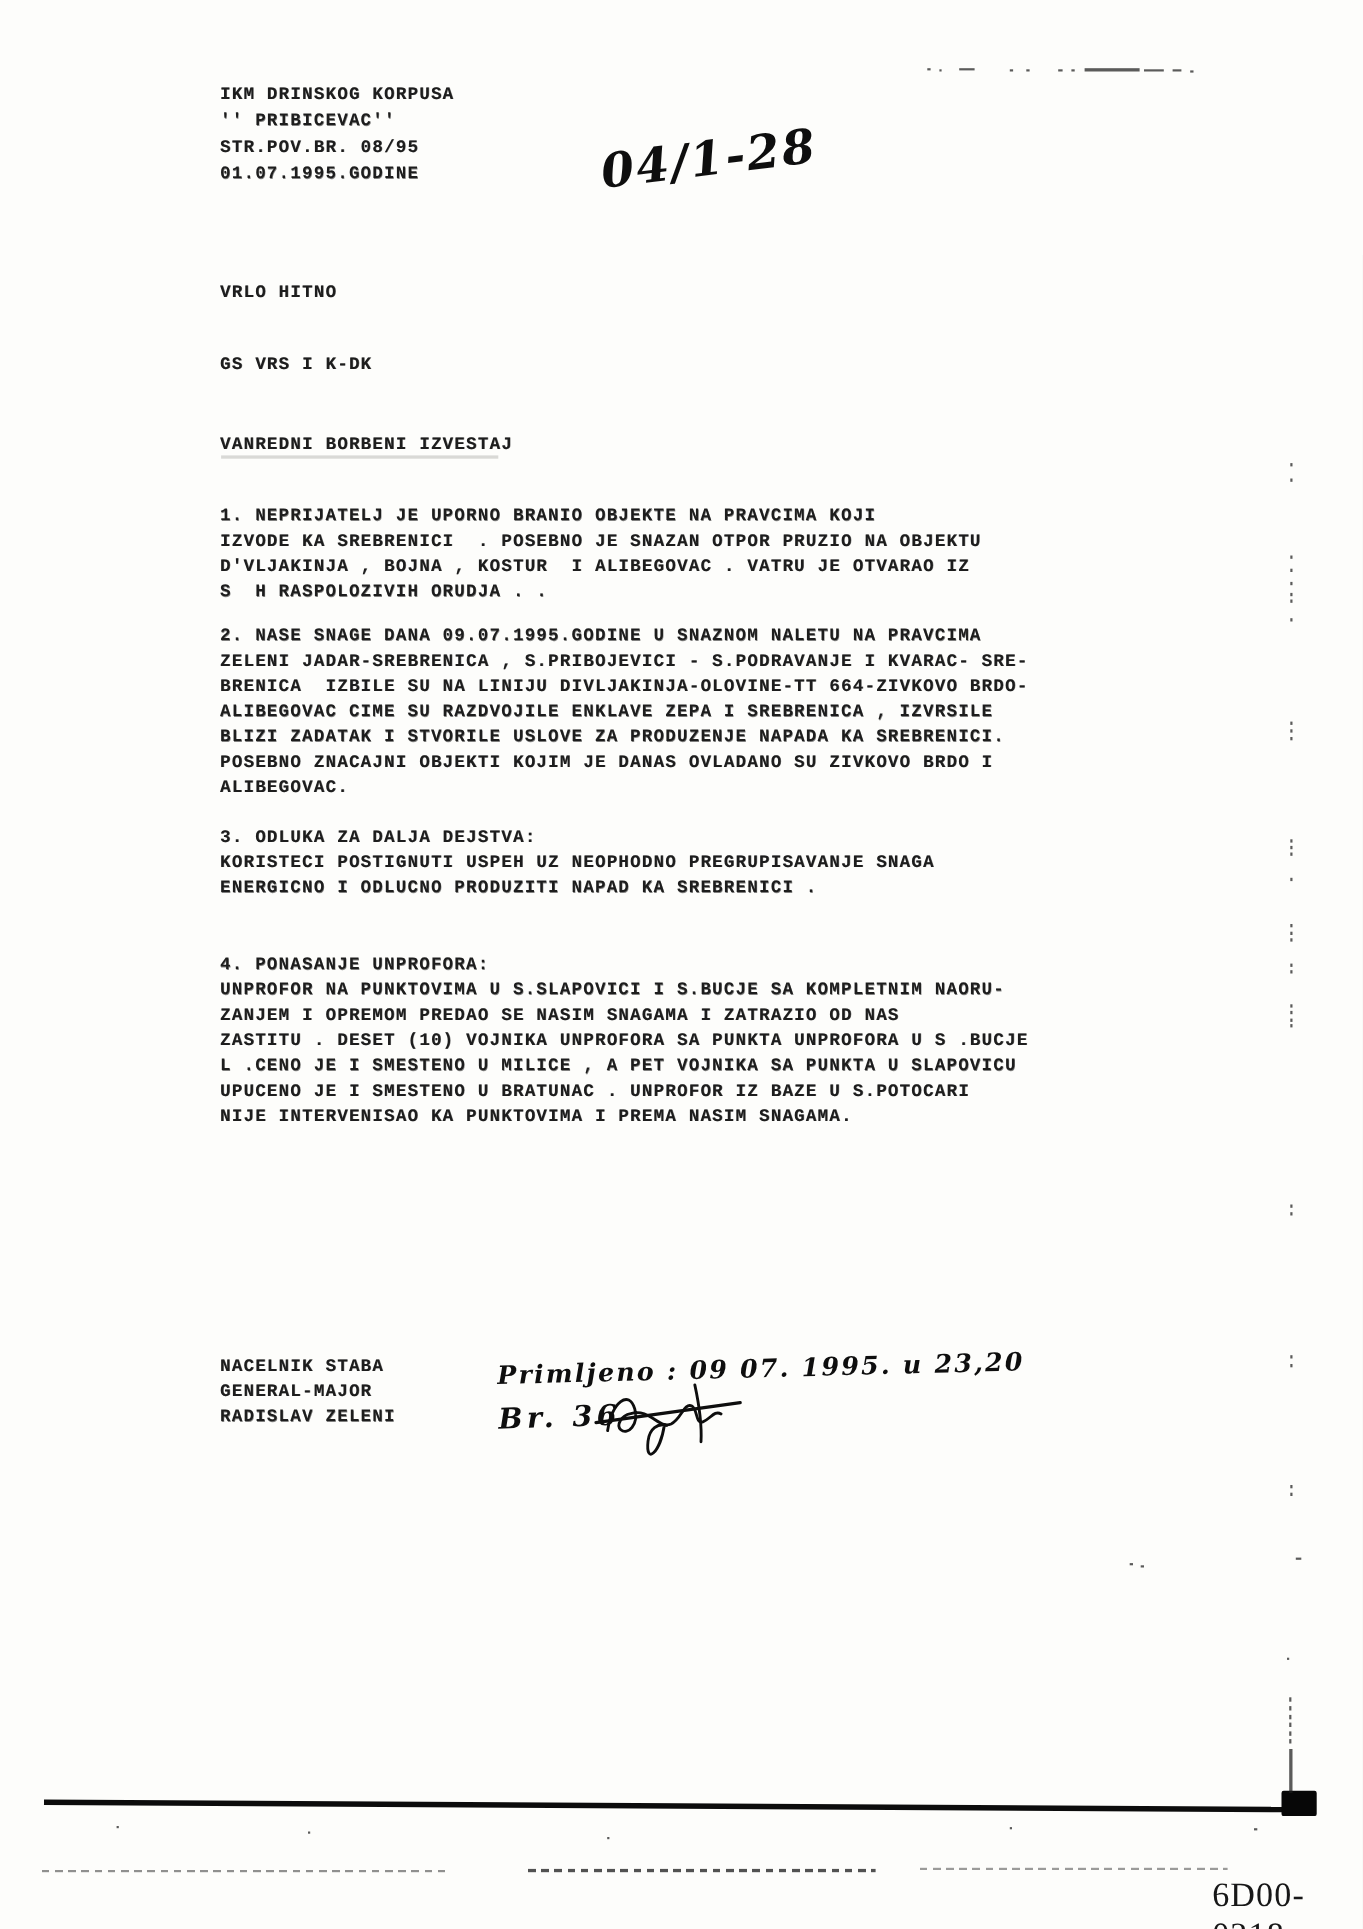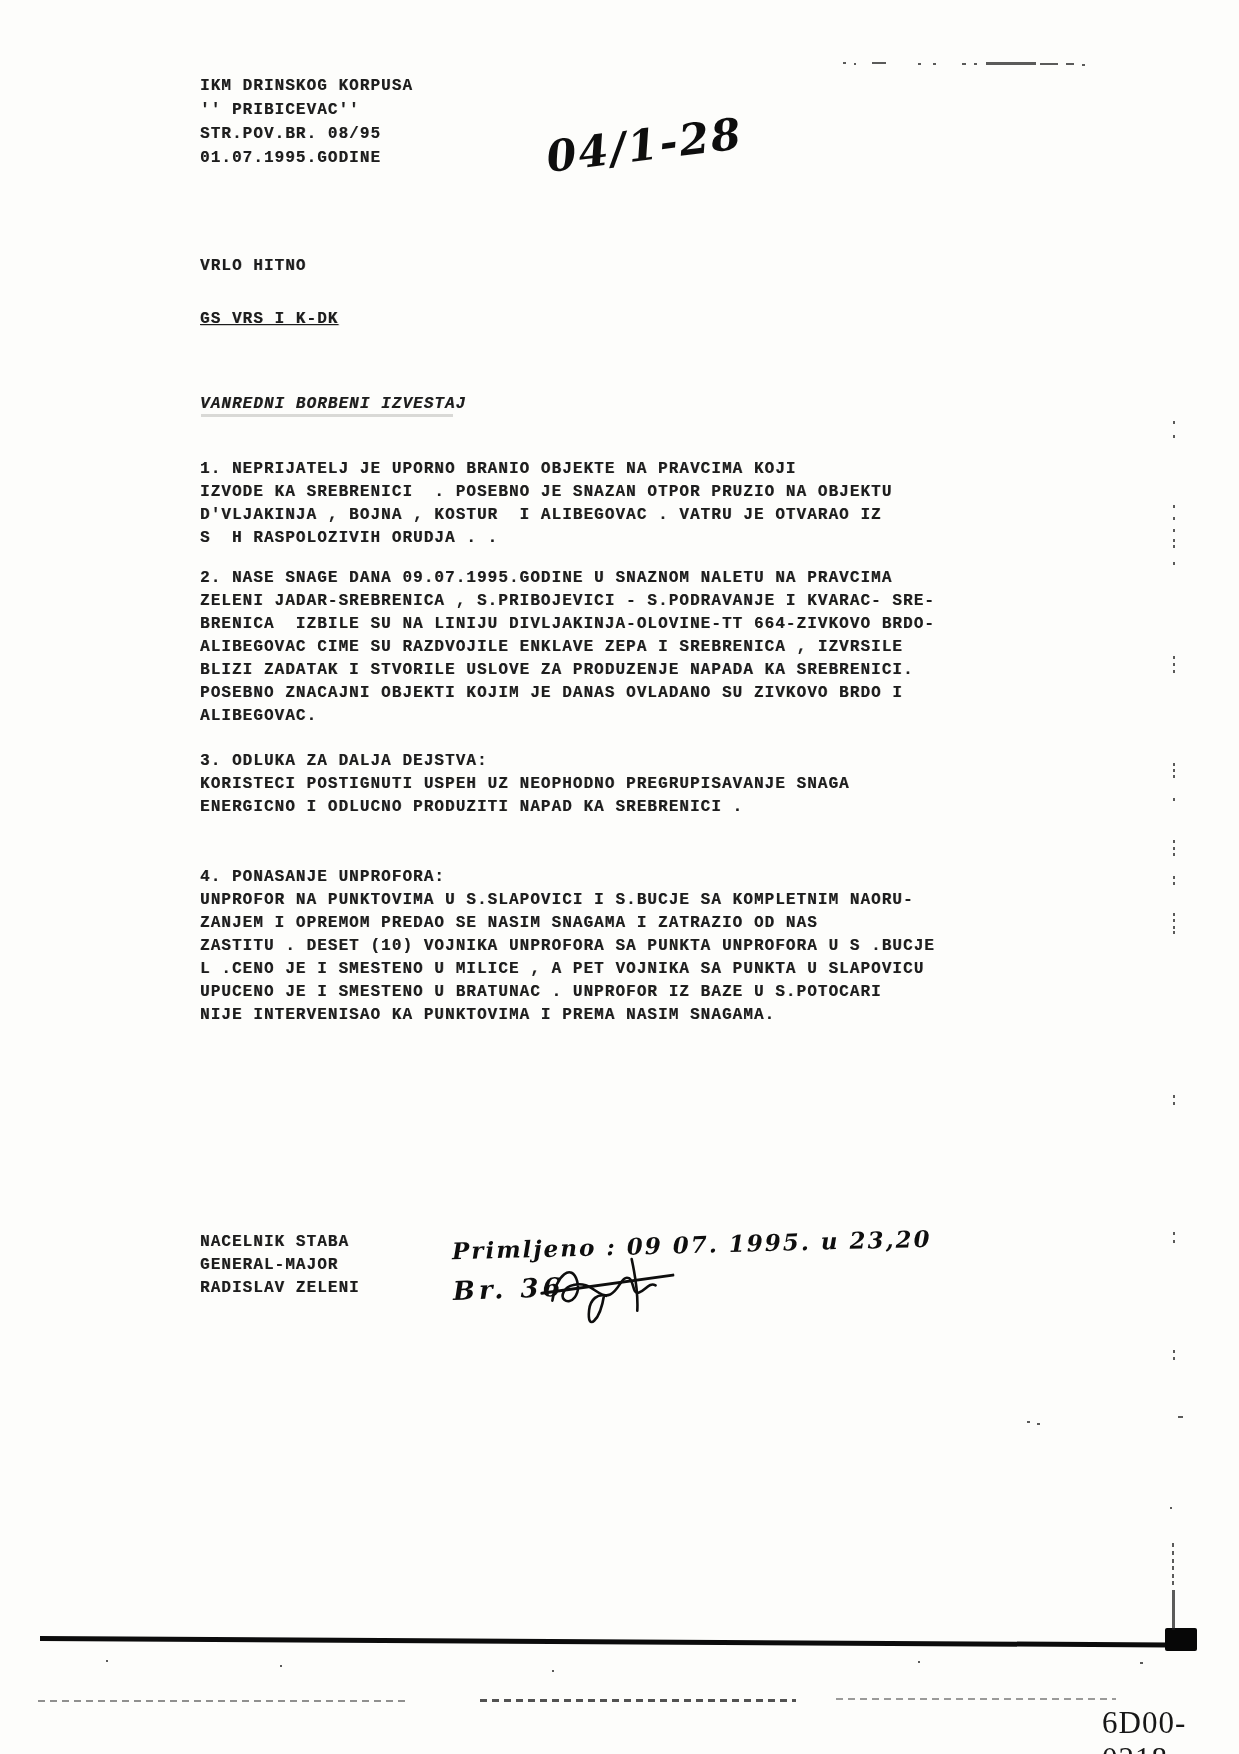--- a/index.html
+++ b/index.html
@@ -16,22 +16,22 @@
     position:absolute;
     left:200px;
     font:700 16px/23px "Liberation Mono","DejaVu Sans Mono",monospace;
     letter-spacing:1.05px;
     color:#1d1d1d;
     white-space:pre;
     text-shadow:0.45px 0.4px 0 rgba(25,25,25,.55);
   }
   .letterhead{top:74px;line-height:24px;}
   .urgency{top:231px;margin-top:24px;}
-  .addressee{top:308px;text-decoration:underline;}
-  .doc-title{top:393px;font-style:italic;}
+  .addressee{top:320px;}
+  .doc-title{top:393px;}
   .sec-1{top:458px;font-family:Liberation Mono, monospace;}
   .sec-2{top:567px;}
   .sec-3{top:750px;}
   .sec-4{top:866px;}
   .sec-5{top:1048px;}
   .signature{top:1231px;}
   .ghost{position:absolute;left:201px;top:414px;width:252px;height:3px;background:#d9d9d6;}
   
   .hand{
     position:absolute;

